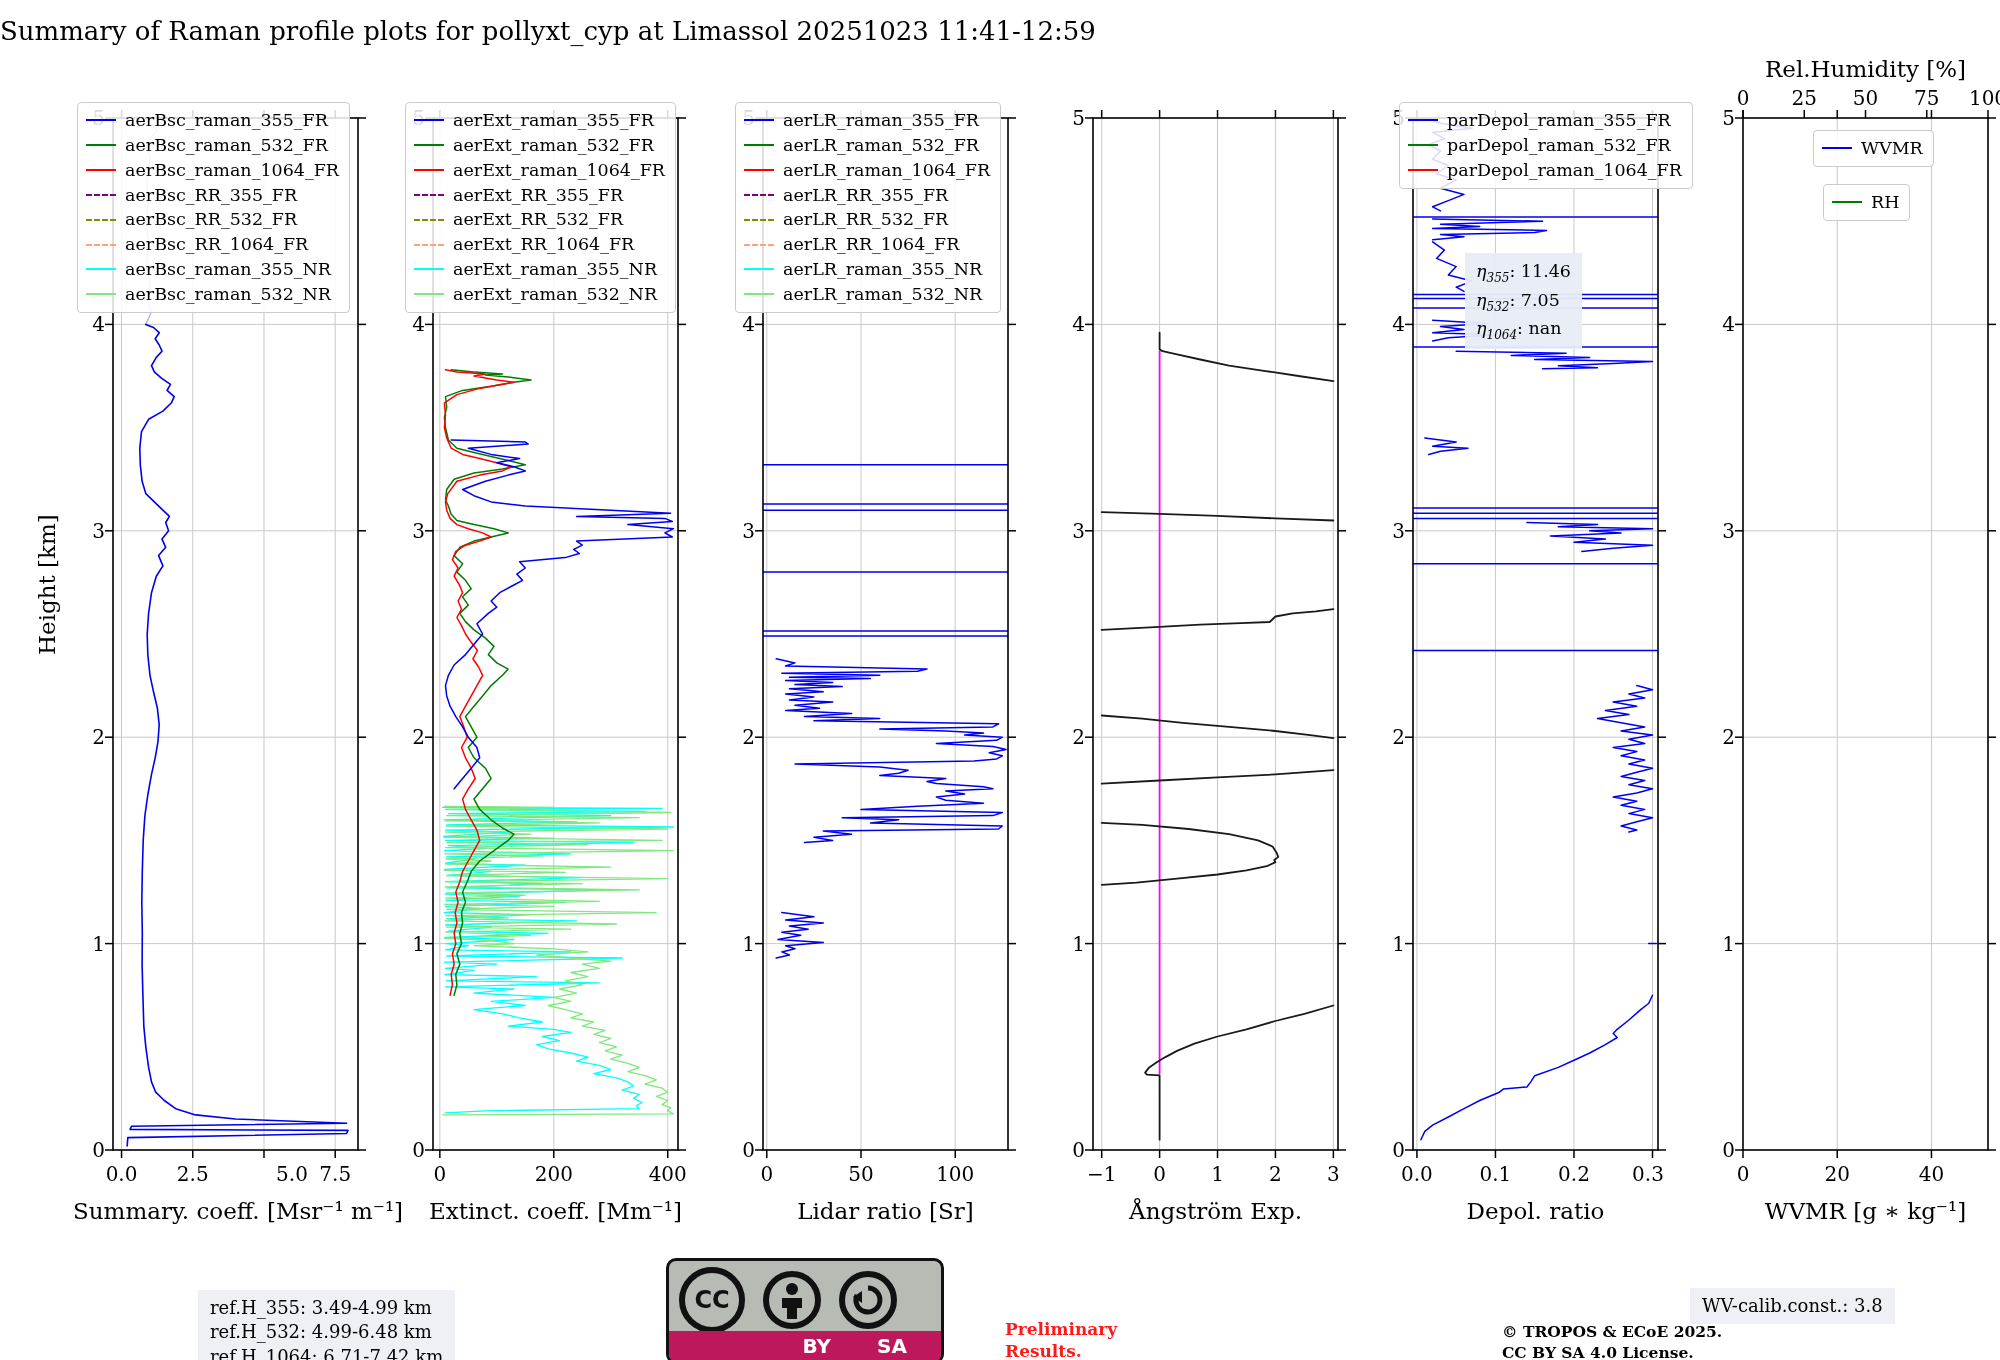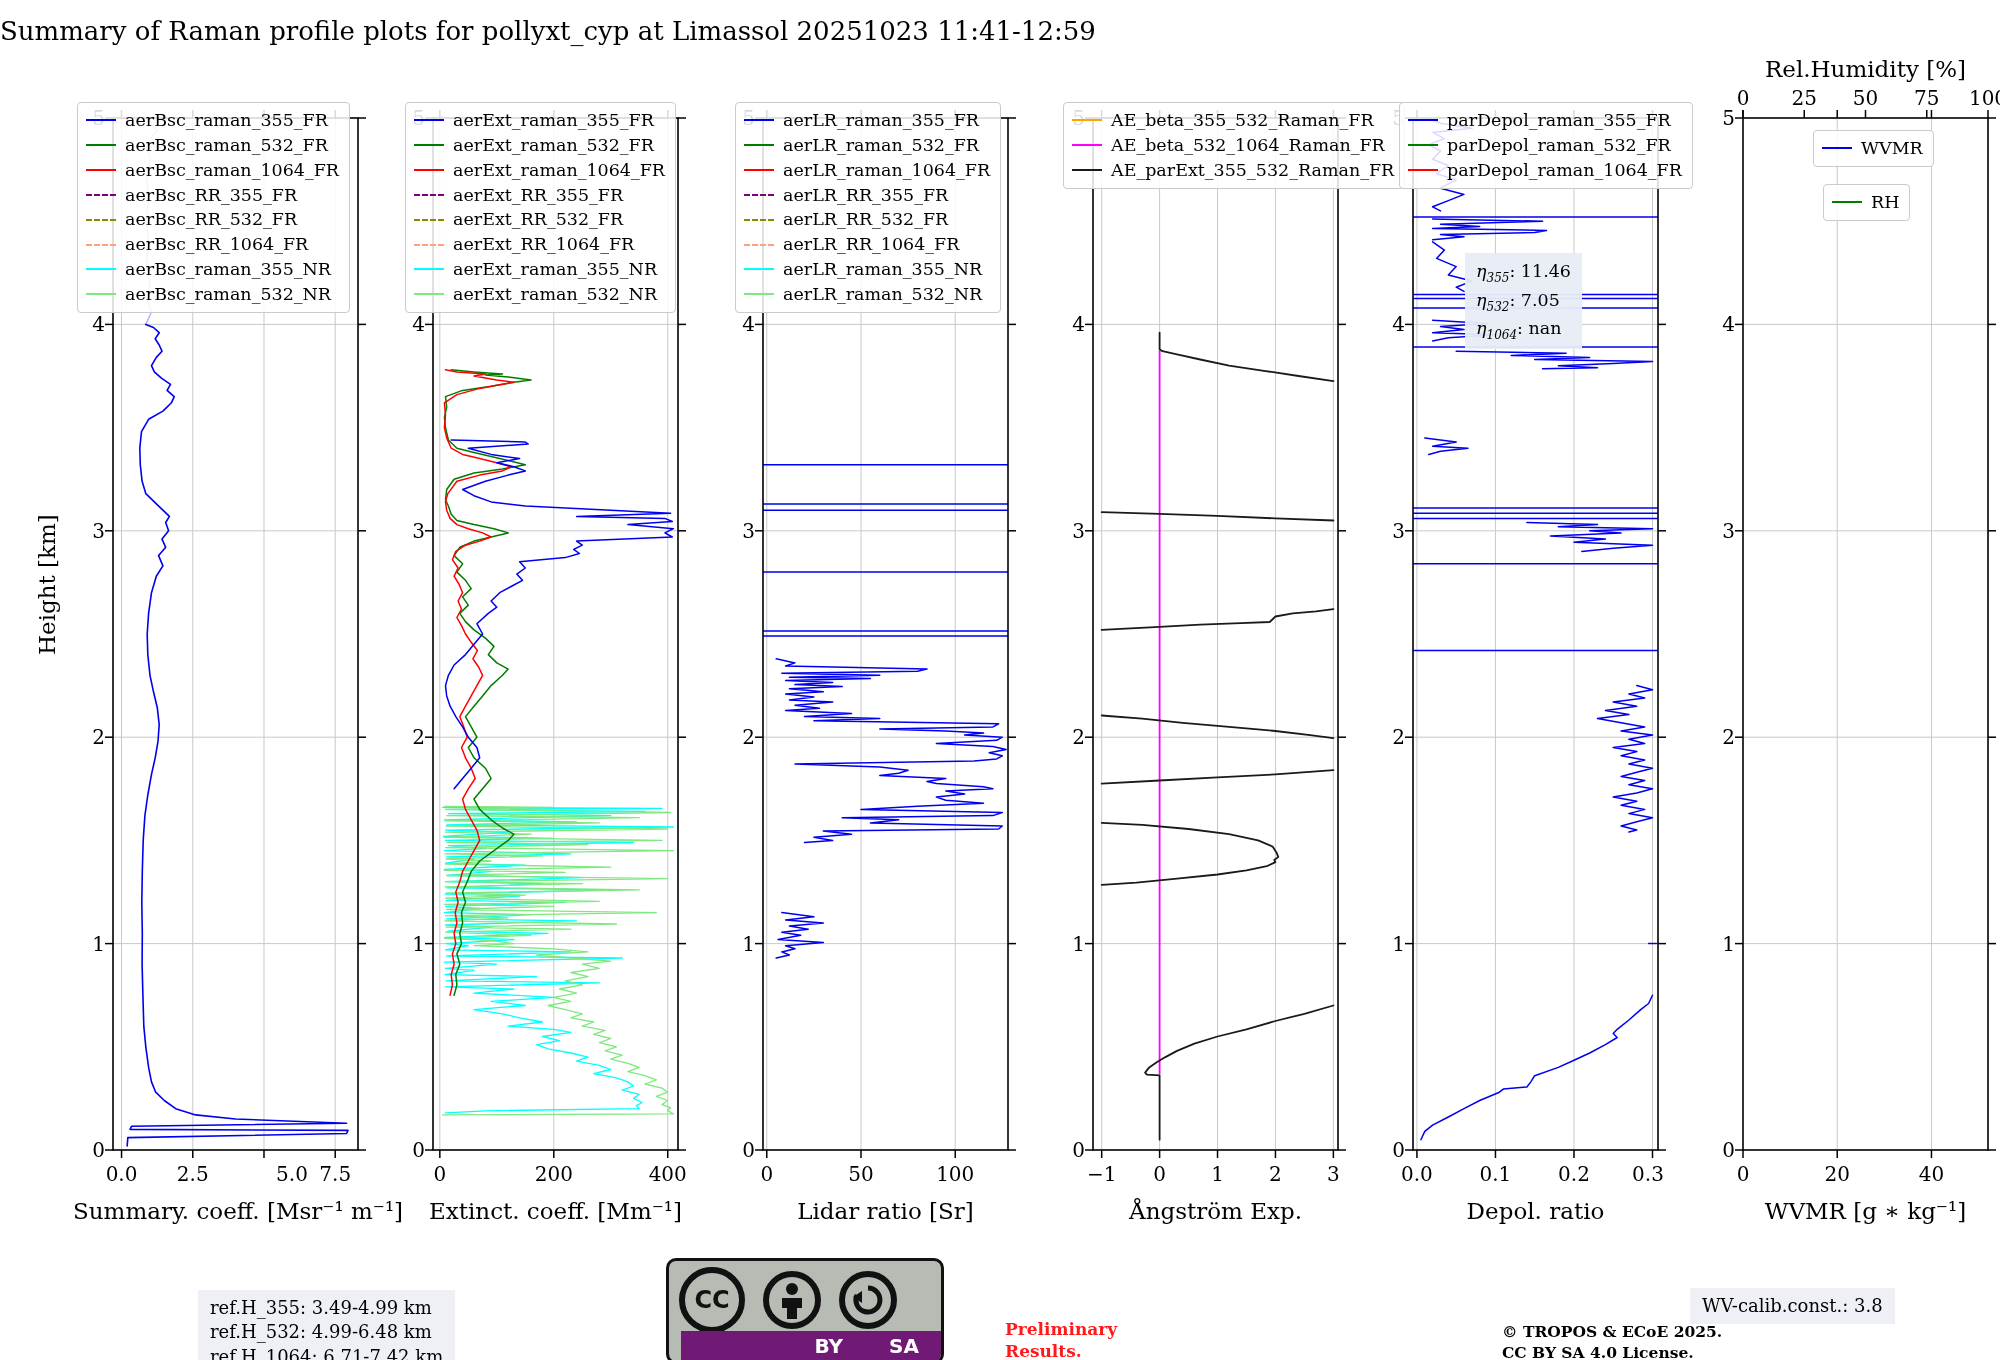--- a/index.html
+++ b/index.html
@@ -18,21 +18,21 @@
   .legend .lrow{display:flex;align-items:center;gap:9px;}
   .lsample{width:30px;height:0;border-top-width:2.4px;border-top-style:solid;flex:0 0 30px;}
   .lsample.dash{border-top-style:dashed;}
   .anno{position:absolute;background:rgba(232,237,246,.95);padding:5px 11px;font-size:17.5px;line-height:1.5;z-index:5;white-space:nowrap;}
   .anno i{font-style:italic;}
   .anno sub{font-size:12px;}
   .notebox{position:absolute;background:#eef0f5;padding:6px 12px;font-size:18px;line-height:1.35;}
   .prelim{position:absolute;left:1005px;top:1318px;color:#ff1a1a;font-weight:bold;font-size:17px;line-height:1.3;}
   .tropos{position:absolute;left:1502px;top:1322px;font-weight:bold;font-size:15.5px;line-height:1.35;}
   .ccbadge{position:absolute;left:666px;top:1258px;width:272px;height:100px;background:#b6bcb4;border:3px solid #111;border-radius:10px;overflow:hidden;}
-  .ccband{position:absolute;left:12px;bottom:0;width:100%;height:30px;background:#701a75;color:#fff;font-family:"DejaVu Sans",sans-serif;font-weight:bold;font-size:20px;display:flex;gap:46px;justify-content:flex-end;padding-right:34px;box-sizing:border-box;align-items:center;}
+  .ccband{position:absolute;left:0;bottom:0;width:100%;height:30px;background:#be185d;color:#fff;font-family:"DejaVu Sans",sans-serif;font-weight:bold;font-size:20px;display:flex;gap:46px;justify-content:flex-end;padding-right:34px;box-sizing:border-box;align-items:center;}
   .ccicons{position:absolute;left:10px;top:6px;display:flex;gap:18px;align-items:center;}
   .ccicon{width:58px;height:58px;border:6px solid #111;border-radius:50%;background:#b6bcb4;display:flex;align-items:center;justify-content:center;font-family:"DejaVu Sans",sans-serif;font-weight:bold;font-size:24px;color:#111;box-sizing:border-box;}
   .ccicon.big{width:66px;height:66px;}
 </style>
 </head>
 <body>
 
 <div class="figure">
 
   <div class="title">Summary of Raman profile plots for pollyxt_cyp at Limassol 20251023 11:41-12:59</div>
@@ -364,34 +364,20 @@
       <div class="ytick" style="top: 608.2px;">2</div>
       <div class="ytick" style="top: 401.8px;">3</div>
       <div class="ytick" style="top: 195.4px;">4</div>
       <div class="ytick" style="top: -11px;">5</div>
       <div class="xtick" style="left: 8.68794px;">−1</div>
       <div class="xtick" style="left: 66.6076px;">0</div>
       <div class="xtick" style="left: 124.527px;">1</div>
       <div class="xtick" style="left: 182.447px;">2</div>
       <div class="xtick" style="left: 240.366px;">3</div>
       <div class="xlabel">Ångström Exp.</div>
-      <div class="legend" style="left: -30px; top: -16px;">
-        <div class="lrow">
-          <span class="lsample" style="border-top-color: rgb(255, 165, 0);"></span>
-          <span>AE_beta_355_532_Raman_FR</span>
-        </div>
-        <div class="lrow">
-          <span class="lsample" style="border-top-color: rgb(255, 0, 255);"></span>
-          <span>AE_beta_532_1064_Raman_FR</span>
-        </div>
-        <div class="lrow">
-          <span class="lsample" style="border-top-color: rgb(26, 26, 26);"></span>
-          <span>AE_parExt_355_532_Raman_FR</span>
-        </div>
-      </div>
     </div>
   <div class="plot" style="left:1413px">
       <svg width="245" height="1032">
         <clipPath id="clip-depol">
           <rect x="0" y="0" width="245" height="1032"></rect>
         </clipPath>
         <g>
           <line x1="3.926282051282052" x2="3.926282051282052" y1="0" y2="1032" stroke="#c9c9c9"></line>
           <line x1="82.45192307692308" x2="82.45192307692308" y1="0" y2="1032" stroke="#c9c9c9"></line>
           <line x1="160.9775641025641" x2="160.9775641025641" y1="0" y2="1032" stroke="#c9c9c9"></line>

